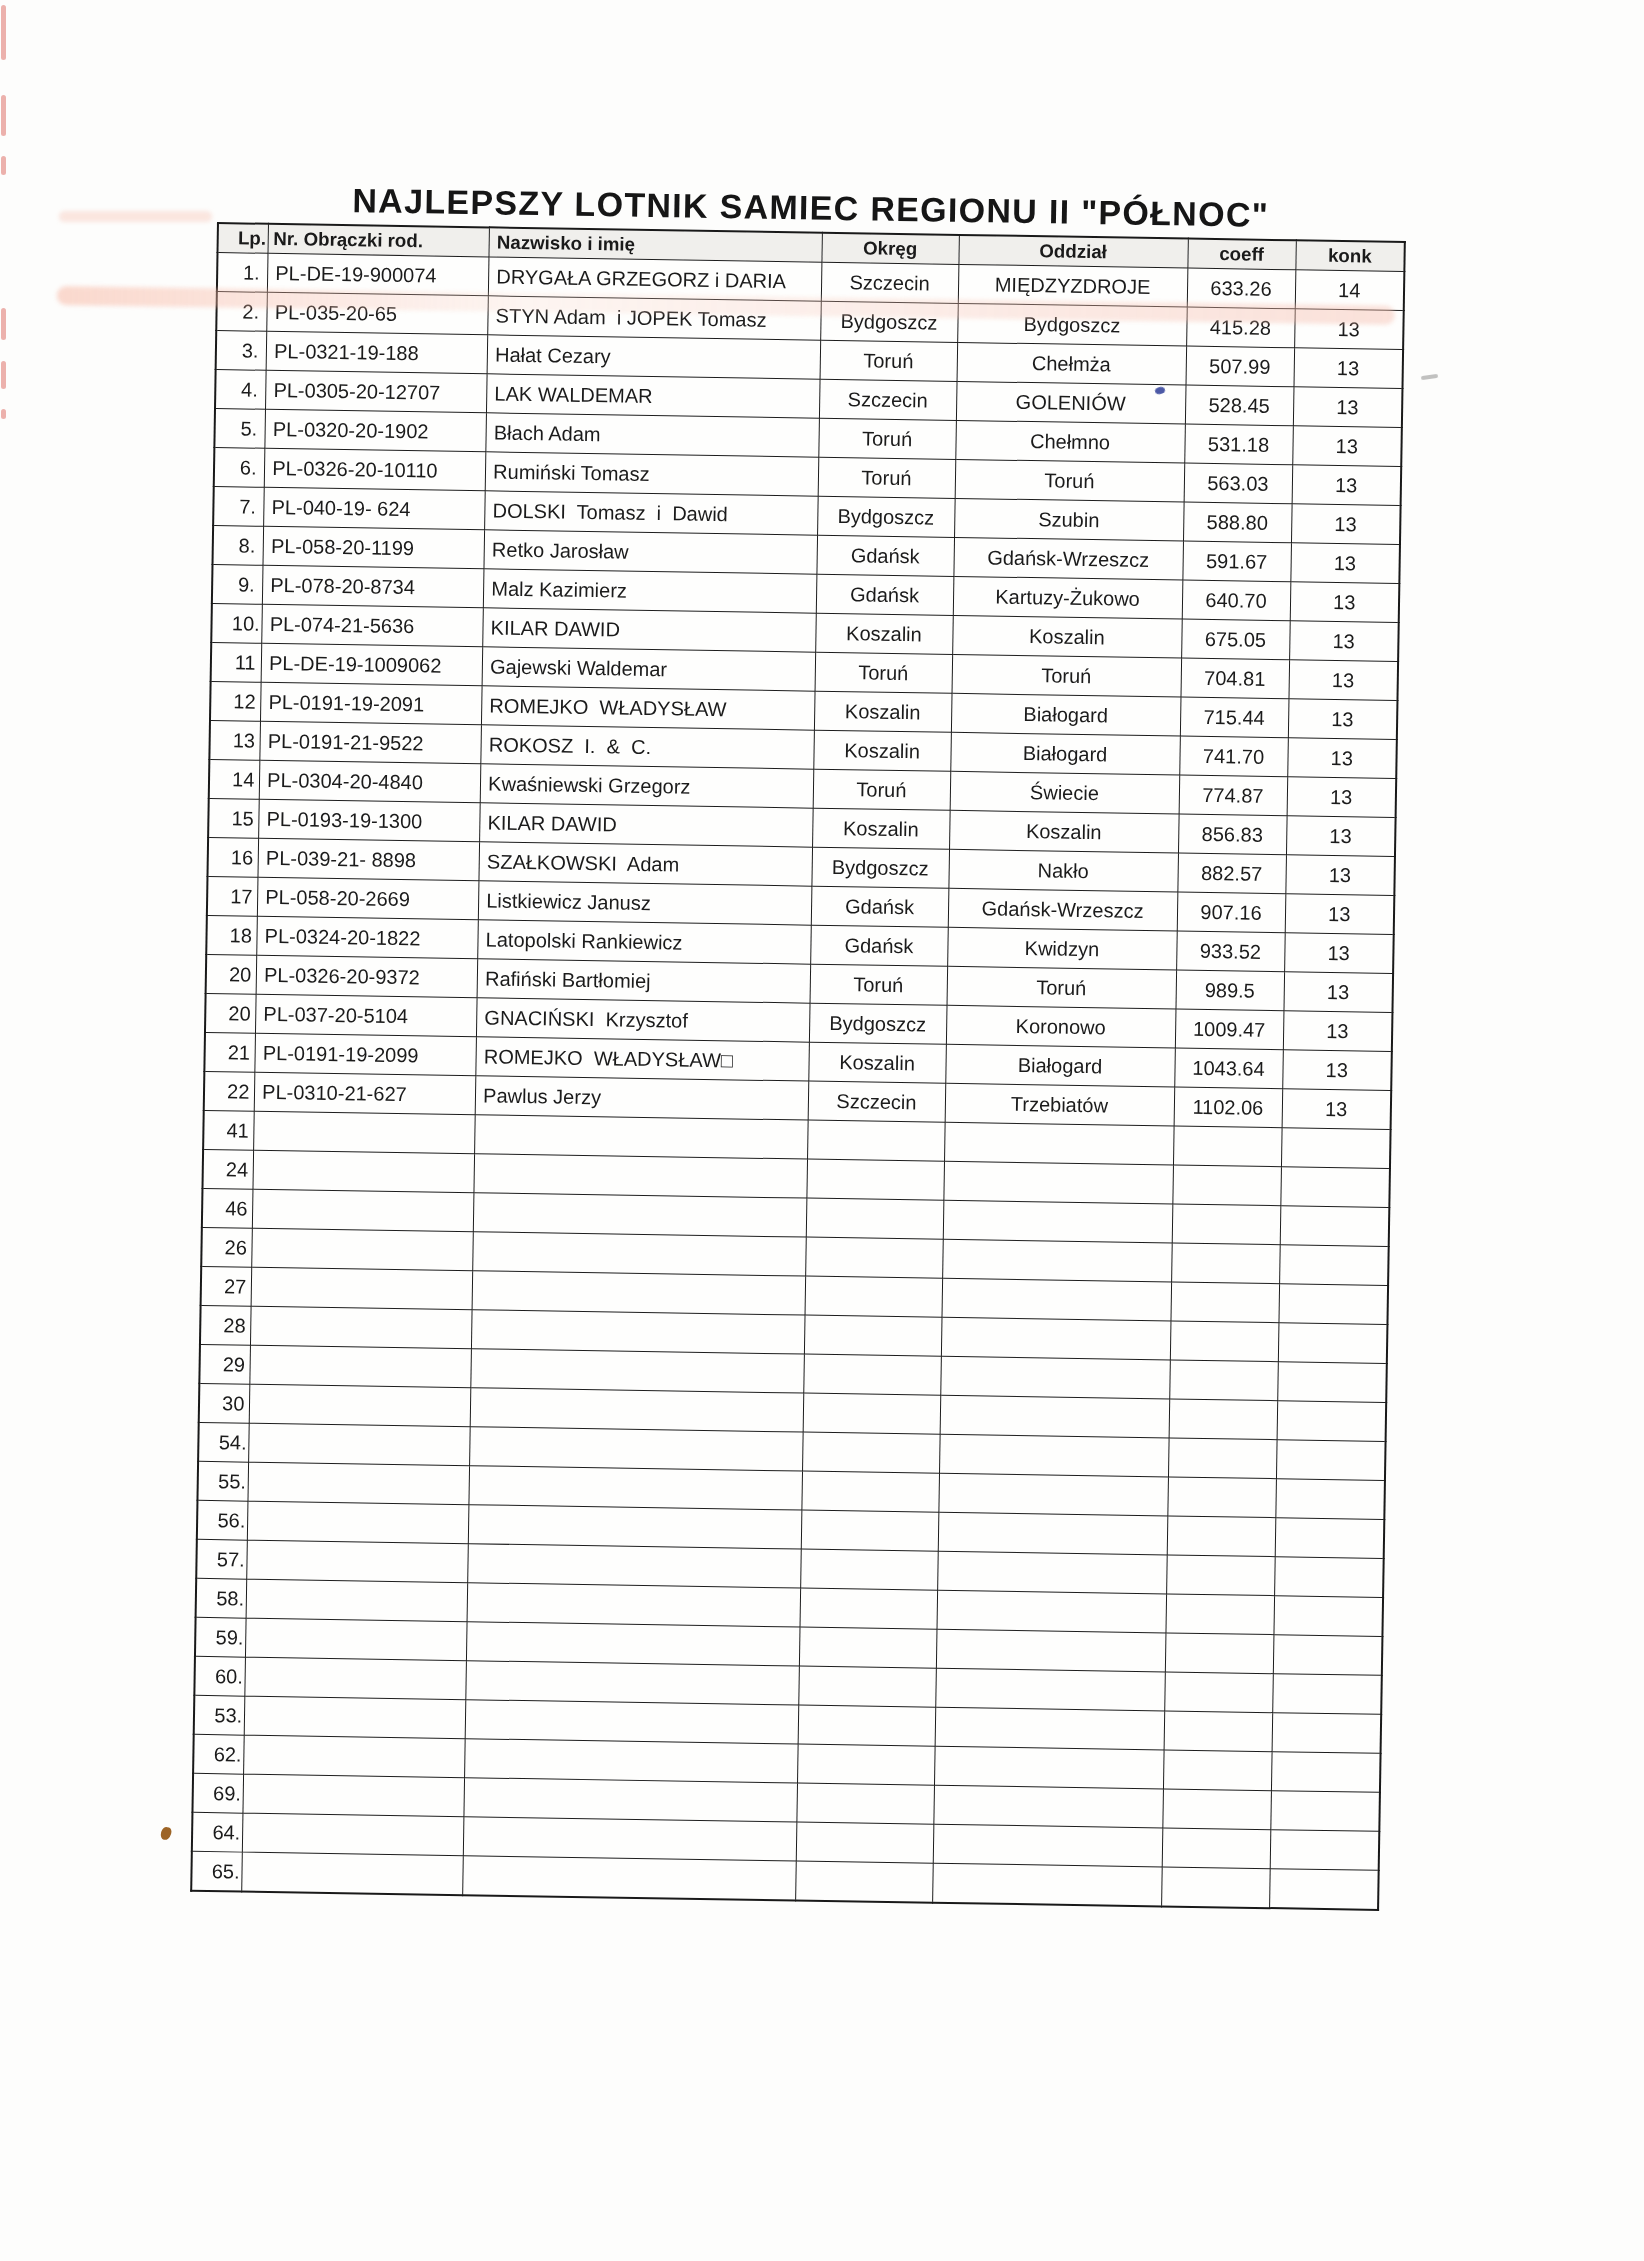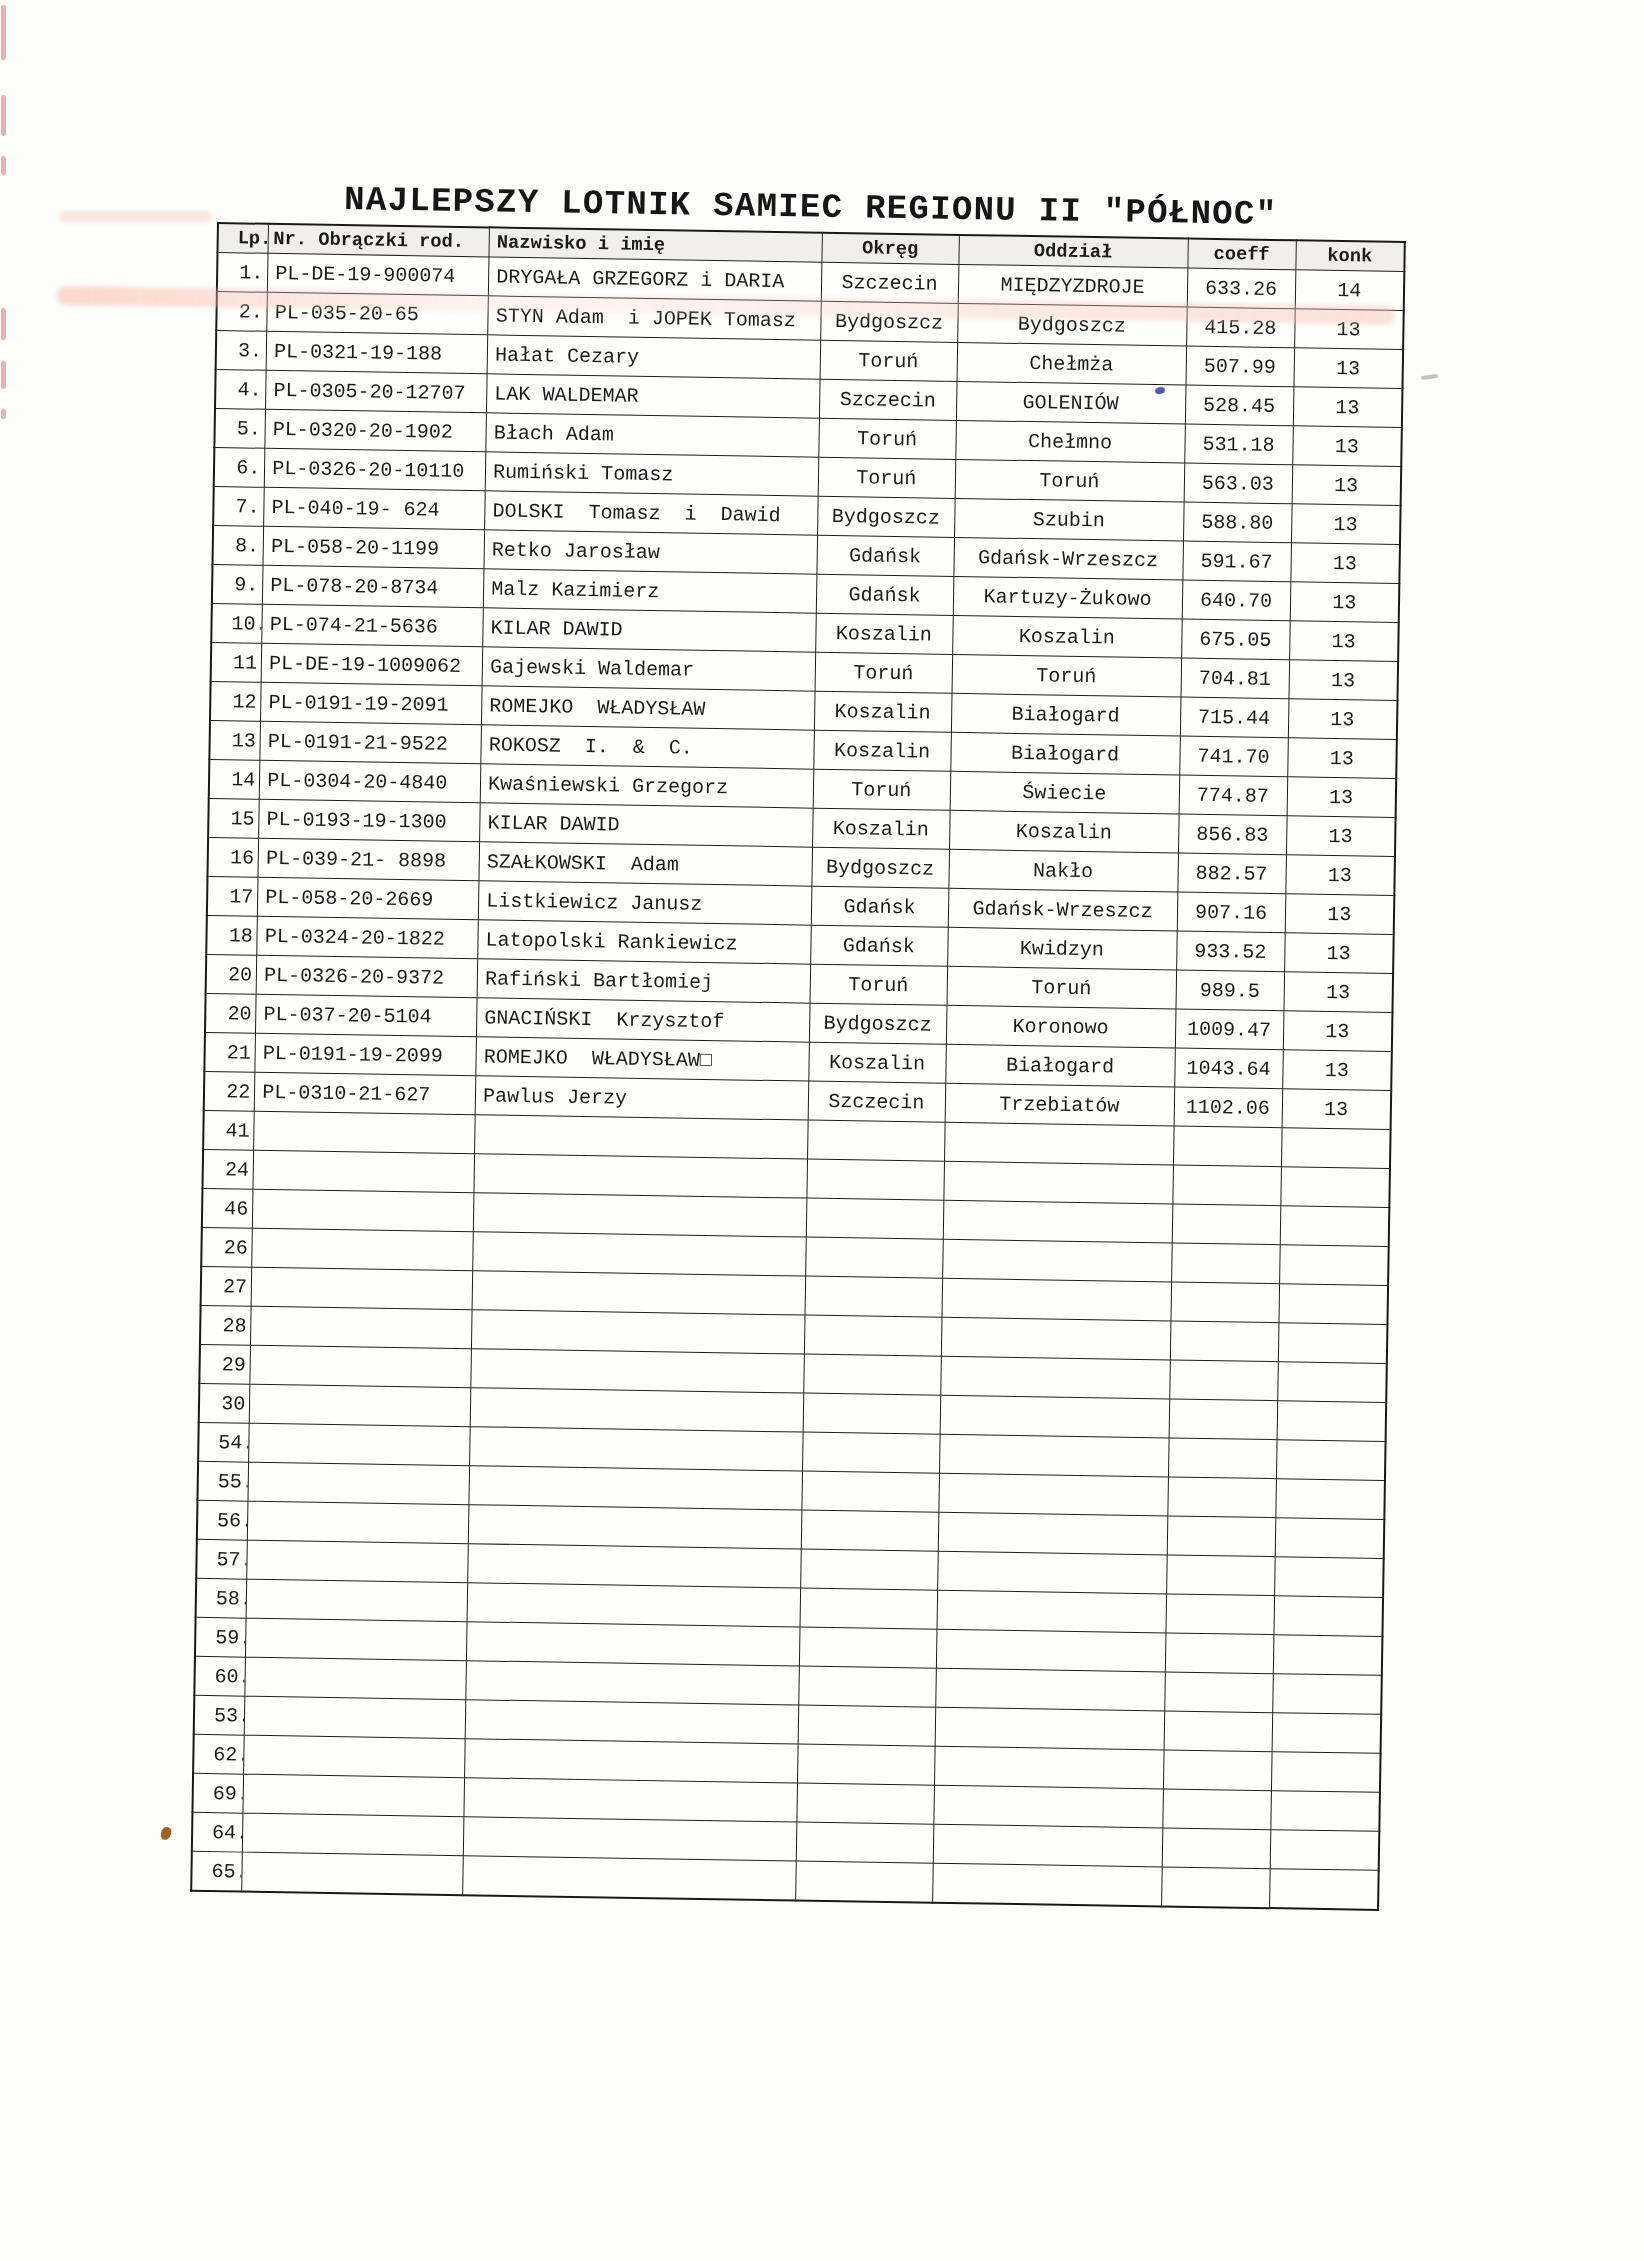--- a/index.html
+++ b/index.html
@@ -12,21 +12,20 @@
     position: relative;
     background: #ffffff;
     font-family: "Liberation Sans", sans-serif;
     color: #1b1b1b;
   }
   .page {
     position: absolute;
     inset: 0;
     background: #fdfdfc;
     overflow: hidden;
-    font-family: Liberation Mono, monospace;
   }
   
   .doc {
     position: absolute;
     left: 217px;
     top: 222px;
     width: 1187px;
     transform: rotate(0.92deg);
     transform-origin: 0 0;
   }

